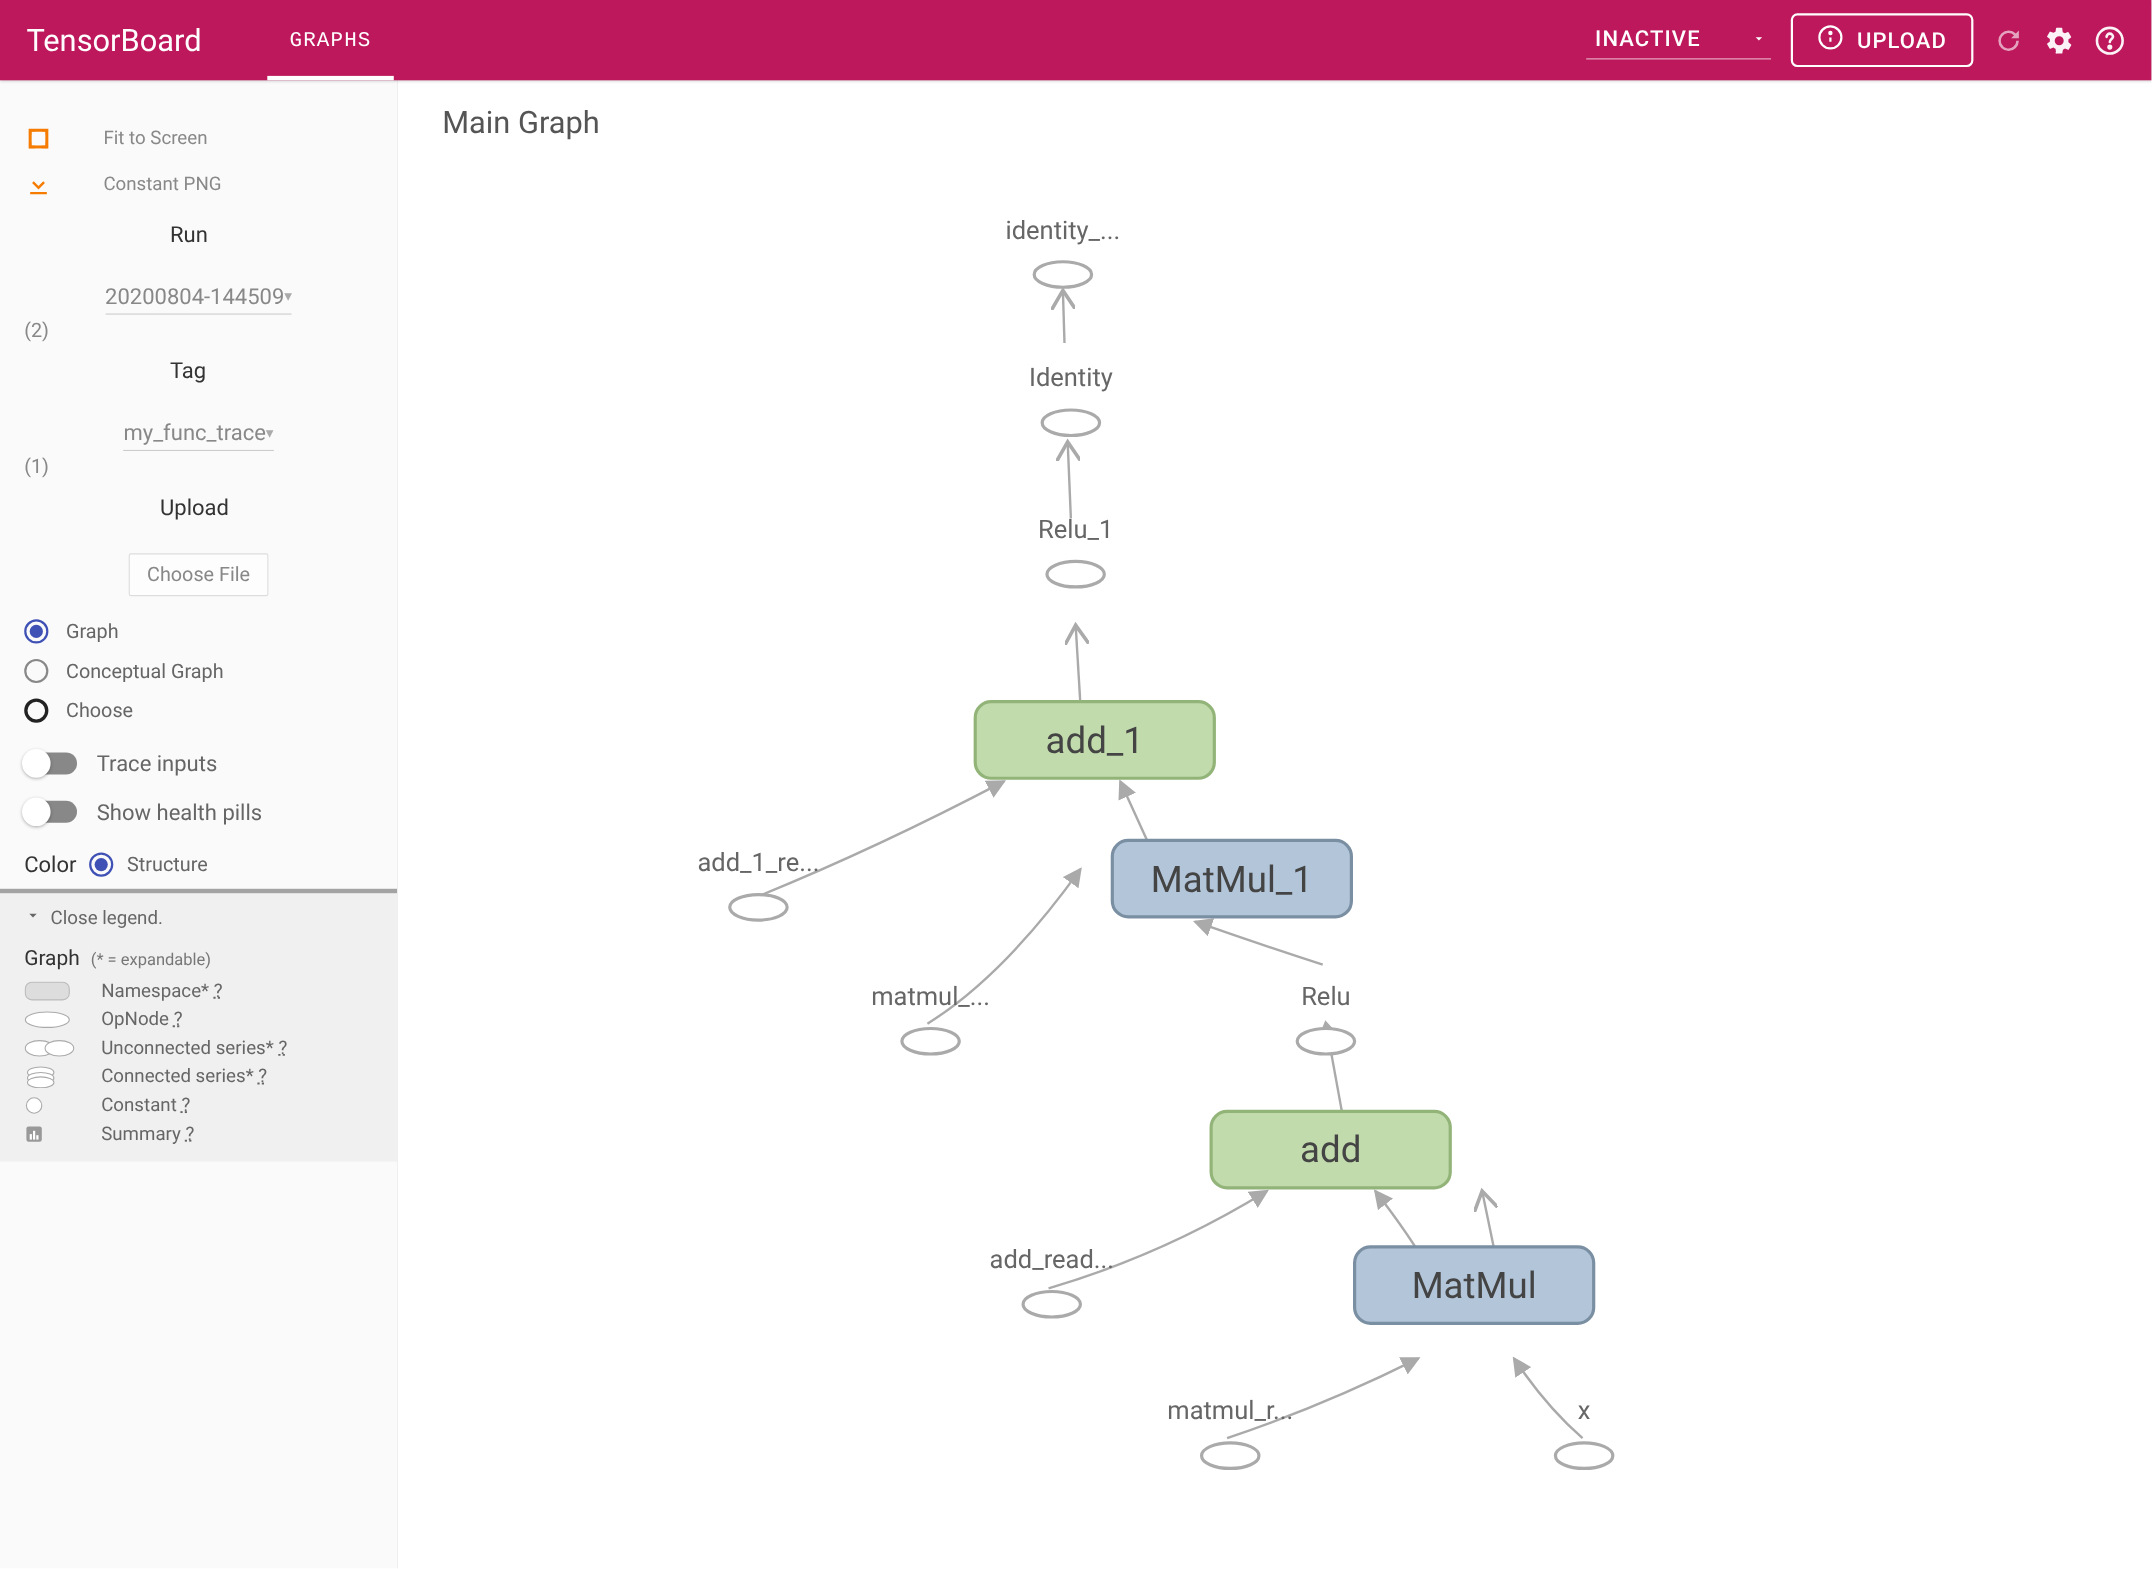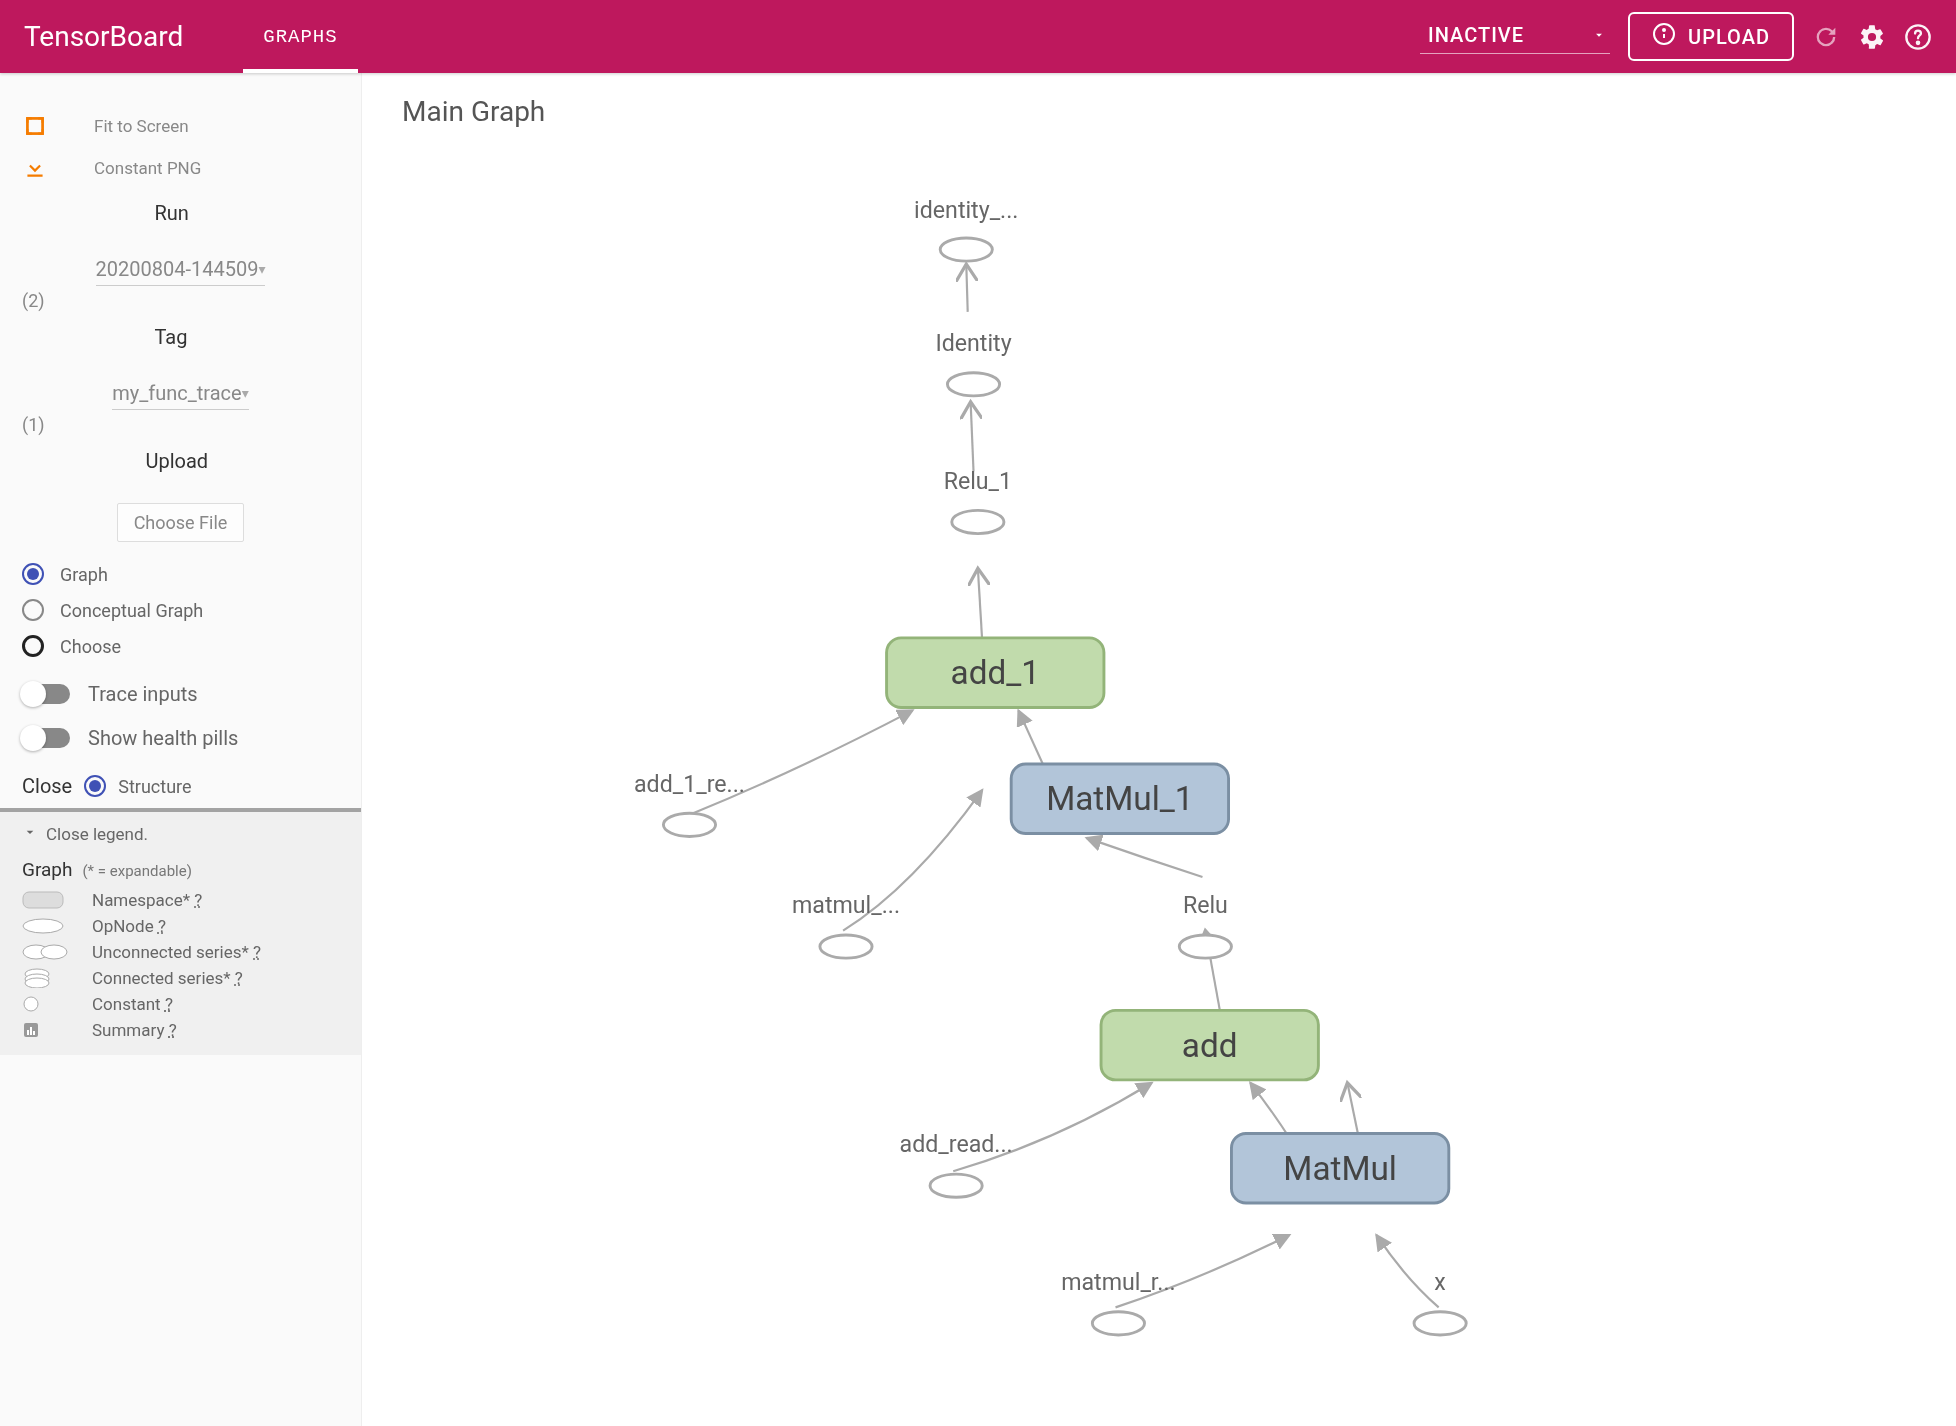--- a/index.html
+++ b/index.html
@@ -5,21 +5,21 @@
   * { box-sizing: border-box; margin: 0; padding: 0; }
   body { font-family: -apple-system, Roboto, "Helvetica Neue", Arial, sans-serif; background: #fff; color: #555; }
   
   
   .header { background: #be185d; height: 73px; display: flex; align-items: center; padding: 0 24px; color: #fff; box-shadow: 0 1px 3px rgba(0,0,0,0.2); position: relative; z-index: 10;}
   .logo { font-size: 28px; font-weight: 400; margin-right: 60px; }
   .tabs { display: flex; height: 100%; }
   .tab { display: flex; align-items: center; padding: 0 20px; font-size: 19px; letter-spacing: 1px; font-weight: 500; position: relative; cursor: pointer; font-family: Liberation Mono, monospace; }
   .tab.active::after { content: ''; position: absolute; bottom: 0; left: 0; right: 0; height: 4px; background: #fff; }
   .header-right { margin-left: auto; display: flex; align-items: center; gap: 18px; }
-  .inactive-select { display: flex; align-items: center; gap: 68px; border-bottom: 1px solid rgba(255,255,255,0.6); padding: 4px 4px 6px 8px; font-size: 20px; letter-spacing: 1px; font-weight: 500; cursor: pointer; }
+  .inactive-select { display: flex; align-items: center; gap: 46px; border-bottom: 1px solid rgba(255,255,255,0.6); padding: 4px 4px 6px 8px; font-size: 20px; letter-spacing: 1px; font-weight: 500; cursor: pointer; }
   .upload-btn { border: 2px solid #fff; border-radius: 6px; padding: 8px 22px; display: flex; align-items: center; gap: 12px; font-size: 20px; letter-spacing: 1px; font-weight: 500; cursor: pointer; }
   .hdr-icon { width: 28px; height: 28px; cursor: pointer; opacity: 0.95; }
   .hdr-icon.dim { opacity: 0.6; }
   
   
   .main { display: flex; height: calc(100vh - 73px); }
   .sidebar { width: 362px; background: #fafafa; border-right: 1px solid #eee; overflow-y: auto; padding-top: 18px;}
   .canvas { flex: 1; position: relative; background: #fff; }
   
   
@@ -183,21 +183,21 @@
     <div class="toggle-row">
       <div class="toggle"></div>
       <span>Trace inputs</span>
     </div>
     <div class="toggle-row">
       <div class="toggle"></div>
       <span>Show health pills</span>
     </div>
 
     <div class="color-row">
-      <span>Close</span>
+      <span>Color</span>
       <div class="radio-circle selected"></div>
       <span class="cval">Structure</span>
     </div>
 
     <div class="legend-section">
       <div class="legend-toggle">
         <span>
           <svg width="16" height="16" viewBox="0 0 24 24" fill="#666">
               <path d="M7 10l5 5 5-5z"></path>
             </svg>

